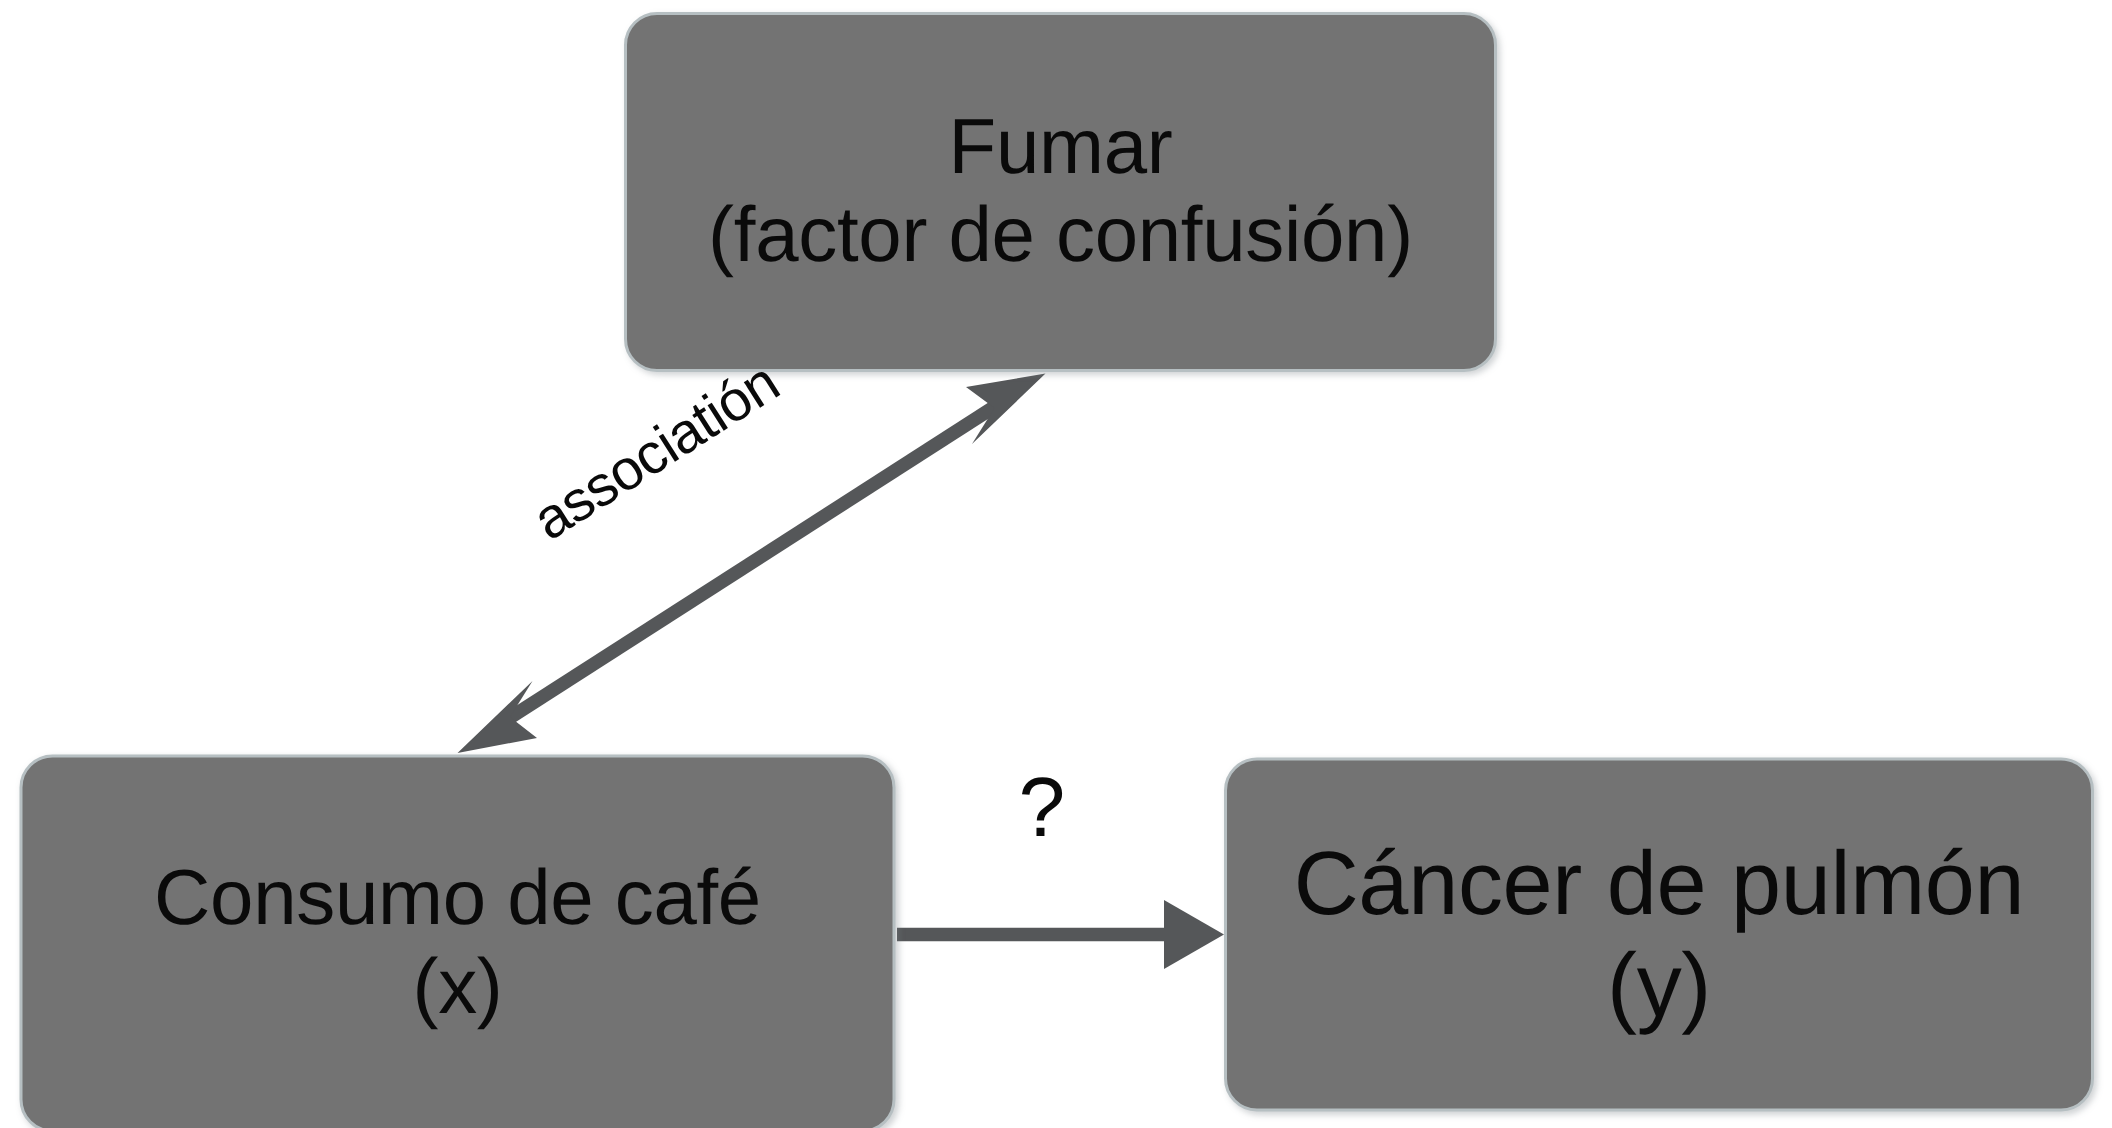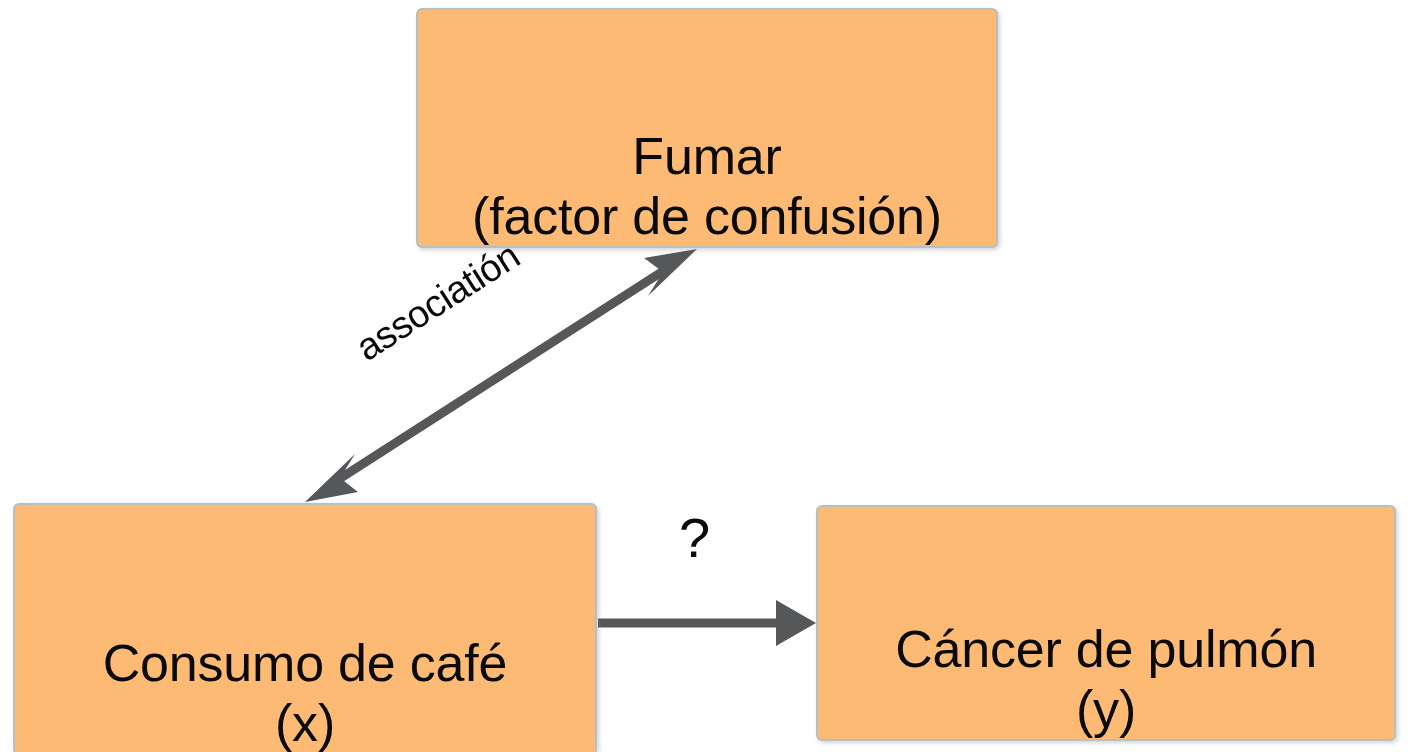--- a/index.html
+++ b/index.html
@@ -13,26 +13,26 @@
   #canvas {
     position: relative;
     width: 1408px;
     height: 752px;
     background: #ffffff;
     overflow: hidden;
   }
   .node {
     position: absolute;
     box-sizing: border-box;
-    background: #fdba74;
+    background: #737373;
     border: 2px solid #b6bfc2;
-    border-radius: 6px;
+    border-radius: 22px;
     box-shadow: 2px 2px 4px rgba(120,130,135,0.35);
     display: flex;
-    align-items: flex-end;
+    align-items: center;
     justify-content: center;
     text-align: center;
     color: #0a0a0a;
     line-height: 1.14;
     letter-spacing: -0.2px;
   }
   .node-label {
     display: block;
     padding: 0 12px;
     white-space: pre-line;
@@ -49,21 +49,21 @@
     top: 503px;
     width: 584px;
     height: 252px;
     font-size: 52px;
   }
   #node-outcome {
     left: 816px;
     top: 505px;
     width: 580px;
     height: 236px;
-    font-size: 52px;
+    font-size: 60px;
   }
   svg#edges {
     position: absolute;
     left: 0;
     top: 0;
     width: 1408px;
     height: 752px;
     overflow: visible;
   }
   .edge-line {

